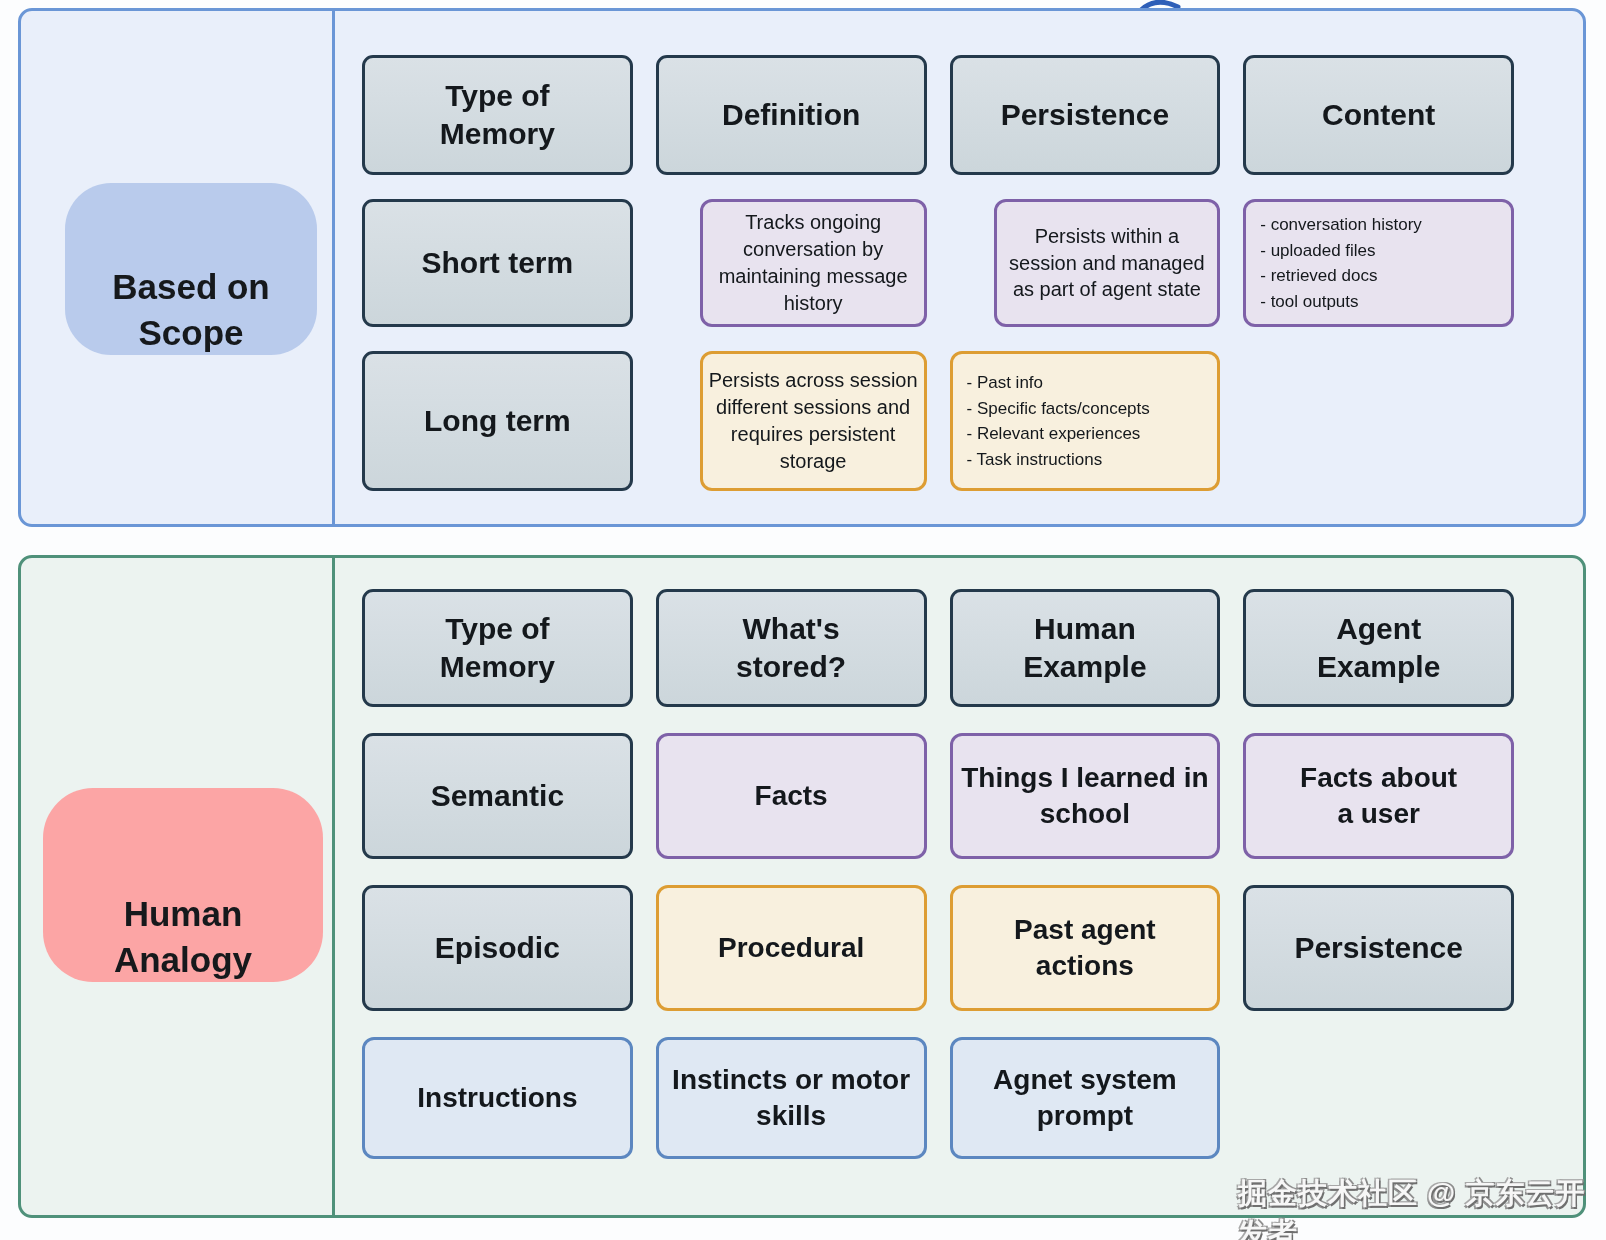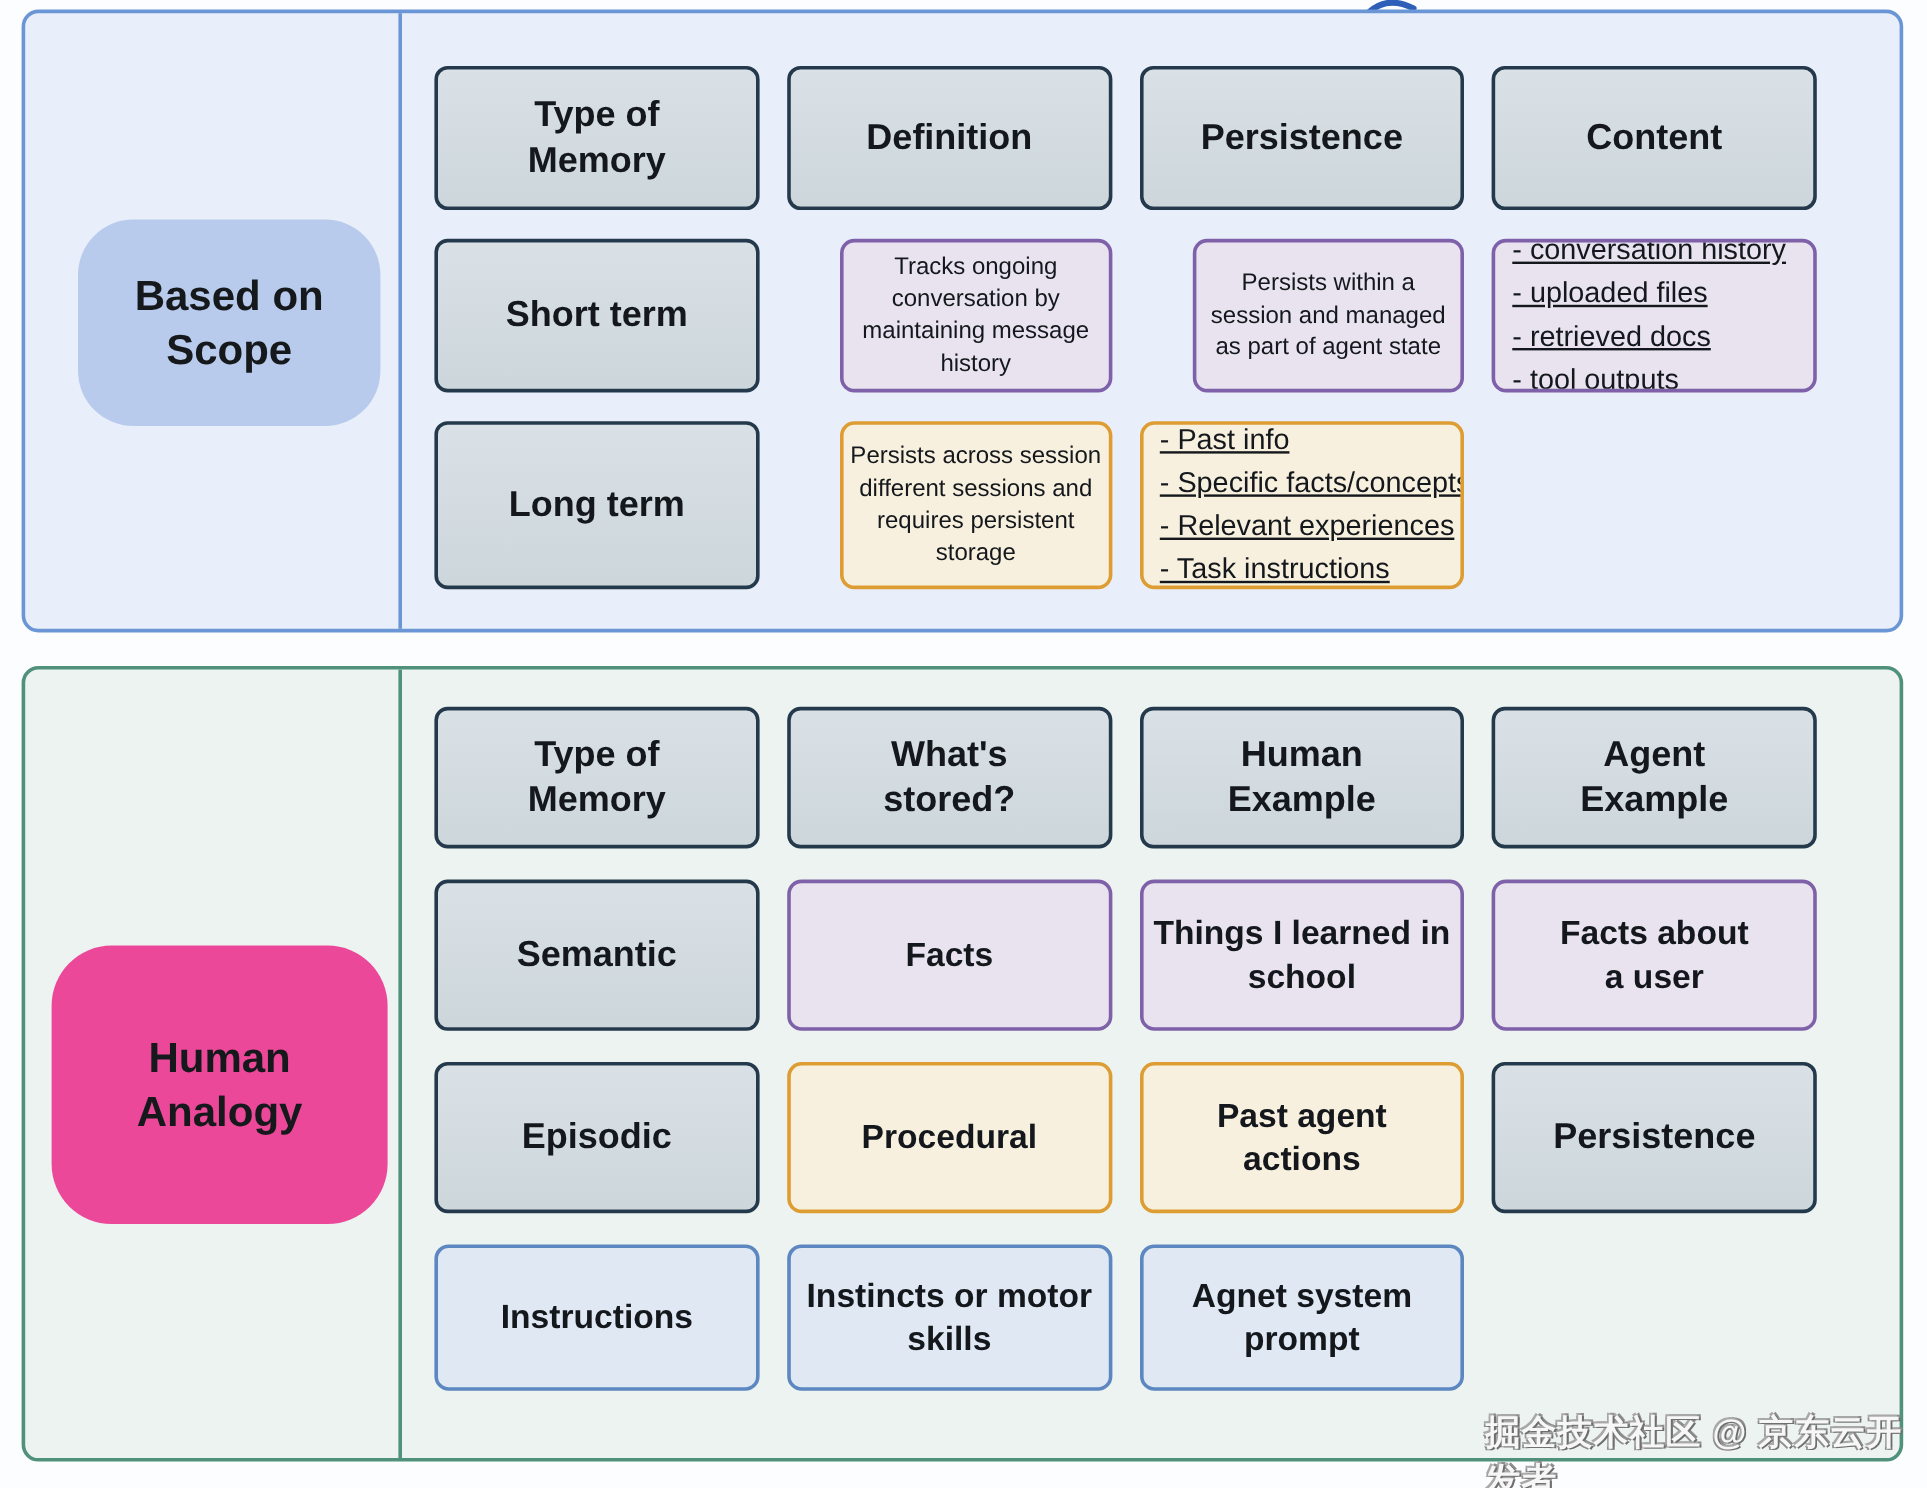--- a/index.html
+++ b/index.html
@@ -9,26 +9,26 @@
     font-family:"Liberation Sans", sans-serif;
   }
   .panel{position:absolute;left:18px;width:1568px;border-radius:14px;box-sizing:border-box;}
   #scope-panel{top:8px;height:519px;background:#e9effa;border:3px solid #6a96d6;}
   #analogy-panel{top:555px;height:663px;background:#ecf3f0;border:3px solid #4f917a;}
   .divider{position:absolute;top:0;bottom:0;left:311px;width:3px;}
   #scope-panel .divider{background:#6a96d6;}
   #analogy-panel .divider{background:#4f917a;}
 
   .section-label{
-    position:absolute;display:flex;align-items:center;justify-content:center;
+    position:absolute;display:flex;align-items:flex-end;justify-content:center;
     text-align:center;font-weight:700;font-size:35px;line-height:1.3;color:#16191c;
   }
   .section-label span{max-width:178px;}
   #scope-label{left:44px;top:172px;width:252px;height:172px;background:#b9cbec;border-radius:46px;}
-  #analogy-label{left:22px;top:230px;width:280px;height:232px;background:#ec4899;border-radius:50px;}
+  #analogy-label{left:22px;top:230px;width:280px;height:194px;background:#fca5a5;border-radius:50px;}
 
   .grid{
     position:absolute;left:341px;width:1152px;display:grid;
     grid-template-columns:repeat(4,1fr);column-gap:23px;
   }
   #scope-grid{top:44px;grid-template-rows:120px 128px 140px;row-gap:24px;}
   #analogy-grid{top:31px;grid-template-rows:118px 126px 126px 122px;row-gap:26px;}
 
   .box{
     border-radius:12px;display:flex;align-items:center;justify-content:center;
@@ -39,22 +39,22 @@
   .amber{background:#f8f0de;border:3px solid #dd9d33;}
   .blue{background:#dfe8f3;border:3px solid #5c87c0;}
 
   .title{font-size:30px;font-weight:700;line-height:1.28;}
   .title span{display:inline-block;max-width:205px;}
   .value{font-size:28px;font-weight:700;line-height:1.3;}
   .value span{display:inline-block;max-width:248px;}
   .desc{font-size:20px;line-height:1.34;font-weight:400;padding:0 5px;margin-left:44px;}
   .list{
     flex-direction:column;justify-content:center;align-items:flex-start;
-    text-align:left;padding-left:14px;font-size:24px;line-height:1.5;
-    font-weight:400;white-space:nowrap;overflow:hidden;text-decoration:underline;
+    text-align:left;padding-left:14px;font-size:17px;line-height:1.5;
+    font-weight:400;white-space:nowrap;overflow:hidden;
   }
   #watermark{
     position:absolute;left:1238px;top:1174px;font-size:29px;font-weight:700;
     color:#f7f7f7;letter-spacing:1px;
     text-shadow:1.5px 1.5px 0 #6f6f6f,-1.5px -1.5px 0 #a8a8a8,1.5px -1.5px 0 #8e8e8e,-1.5px 1.5px 0 #8e8e8e;
   }
   #top-arrow-fragment{position:absolute;left:1138px;top:-2px;}
 </style>
 </head>
 <body>

